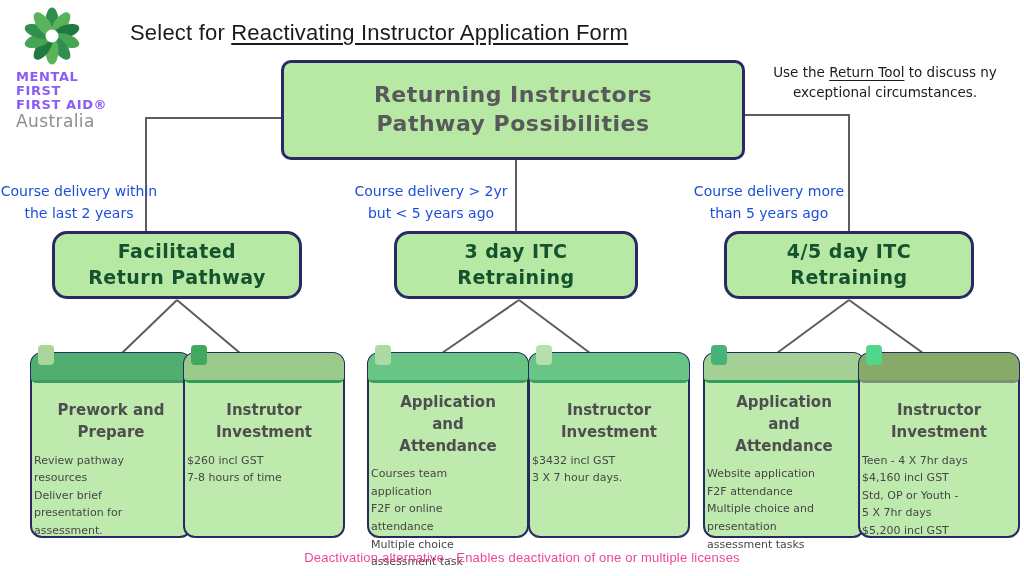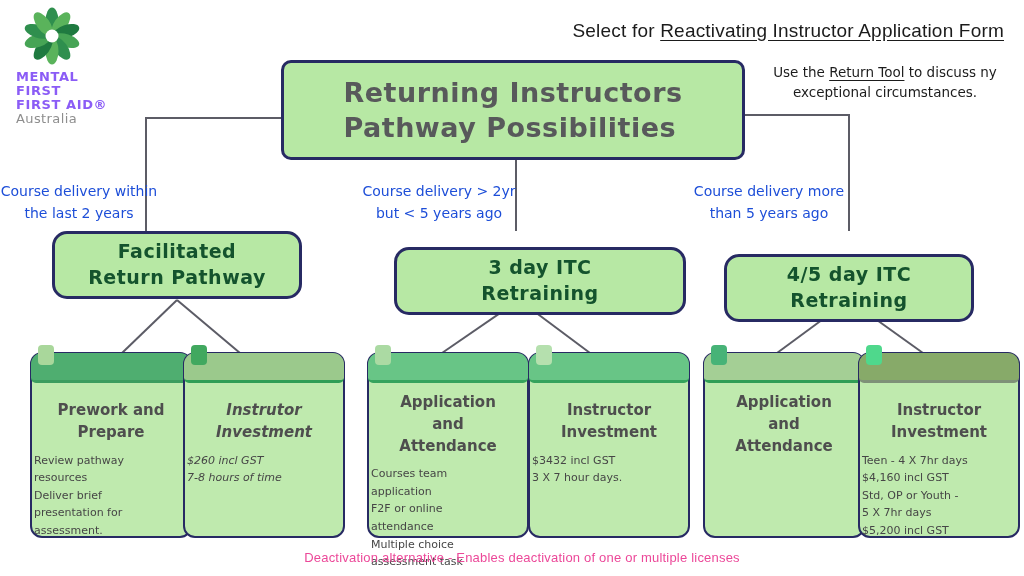--- a/index.html
+++ b/index.html
@@ -10,68 +10,68 @@
   }
   .pre { white-space:pre-line; }
 
   
   #connectors { position:absolute; left:0; top:0; z-index:1; pointer-events:none; }
 
   
   .logo { position:absolute; left:12px; top:4px; width:120px; z-index:2; }
   .logo svg { display:block; margin-left:8px; }
   .logo-text { margin-top:2px; padding-left:4px; font-weight:bold; color:#8b5cf6; font-size:13px; line-height:1.06; letter-spacing:0.6px; }
-  .logo-sub  { padding-left:4px; color:#8e8e8e; font-size:13px; letter-spacing:0.4px; }
+  .logo-sub  { padding-left:4px; color:#8e8e8e; font-size:17px; letter-spacing:0.4px; }
 
   
   .page-title {
-    position:absolute; left:130px; right:20px; top:20px; text-align:right;
-    font-size:19px; color:#1b1b1b; z-index:2;
+    position:absolute; left:130px; right:20px; top:20px; text-align:left;
+    font-size:22px; color:#1b1b1b; z-index:2;
     font-family:"Liberation Sans", sans-serif; letter-spacing:0.2px;
   }
   .u { text-decoration:underline; text-underline-offset:3px; }
 
   
   .root-box {
     position:absolute; left:281px; top:60px; width:464px; height:100px;
     background:#b7e8a4; border:3px solid #272a63; border-radius:10px;
     display:flex; align-items:center; justify-content:center;
     z-index:2; box-sizing:border-box;
   }
-  .root-box .t { font-size:27px; font-weight:bold; color:#58595b; text-align:left; line-height:1.3; letter-spacing:0.5px; }
+  .root-box .t { font-size:22px; font-weight:bold; color:#58595b; text-align:center; line-height:1.3; letter-spacing:0.5px; }
 
   
   .note {
     position:absolute; left:752px; top:62px; width:266px; text-align:center;
     font-size:13.5px; color:#1c1c1c; line-height:1.5; z-index:2;
     font-family:"DejaVu Sans", sans-serif;
   }
 
   
   .cond { position:absolute; top:180px; text-align:center; font-size:14px; color:#1d4ed8; line-height:1.6; z-index:2; }
   #cond-1 { left:0px;   width:158px; }
-  #cond-2 { left:356px; width:166px; }
+  #cond-2 { left:348px; width:166px; }
   #cond-3 { left:688px; width:162px; }
 
   
   .pathway {
     position:absolute; top:231px; height:68px;
     background:#b7e8a4; border:3px solid #272a63; border-radius:15px;
     display:flex; align-items:center; justify-content:center;
     z-index:2; box-sizing:border-box;
   }
   #path-1 { left:52px;  width:250px; }
-  #path-2 { left:394px; width:292px;margin-top:16px; }
-  #path-3 { left:724px; width:250px;margin-top:23px; }
+  #path-2 { left:394px; width:244px; }
+  #path-3 { left:724px; width:250px; }
   .pathway .t { font-size:19px; font-weight:bold; color:#14532d; text-align:center; line-height:1.35; letter-spacing:0.5px; }
 
   
   .card { position:absolute; top:352px; width:162px; height:186px; z-index:2; }
   #card-1 { left:30px;  }
-  #card-2 { left:183px;font-style:italic; }
+  #card-2 { left:183px; }
   #card-3 { left:367px; }
   #card-4 { left:528px; }
   #card-5 { left:703px; }
   #card-6 { left:858px; }
   .card-body {
     position:absolute; left:0; right:0; top:0; bottom:0;
     background:#bfeaae; border:2px solid #272a63; border-radius:12px;
     box-sizing:border-box; z-index:1;
   }
   .card-header {
@@ -231,20 +231,25 @@
 3 X 7 hour days.</div>
 </div>
 
 <div class="card" id="card-5">
   <div class="card-notch"></div>
   <div class="card-body"></div>
   <div class="card-header"></div>
   <div class="card-title pre">Application
 and
 Attendance</div>
+  <div class="card-text pre">Website application
+F2F attendance
+Multiple choice and
+presentation
+assessment tasks</div>
 </div>
 
 <div class="card" id="card-6">
   <div class="card-notch"></div>
   <div class="card-body"></div>
   <div class="card-header"></div>
   <div class="card-title pre">Instructor
 Investment</div>
   <div class="card-text pre">Teen - 4 X 7hr days
 $4,160 incl GST

